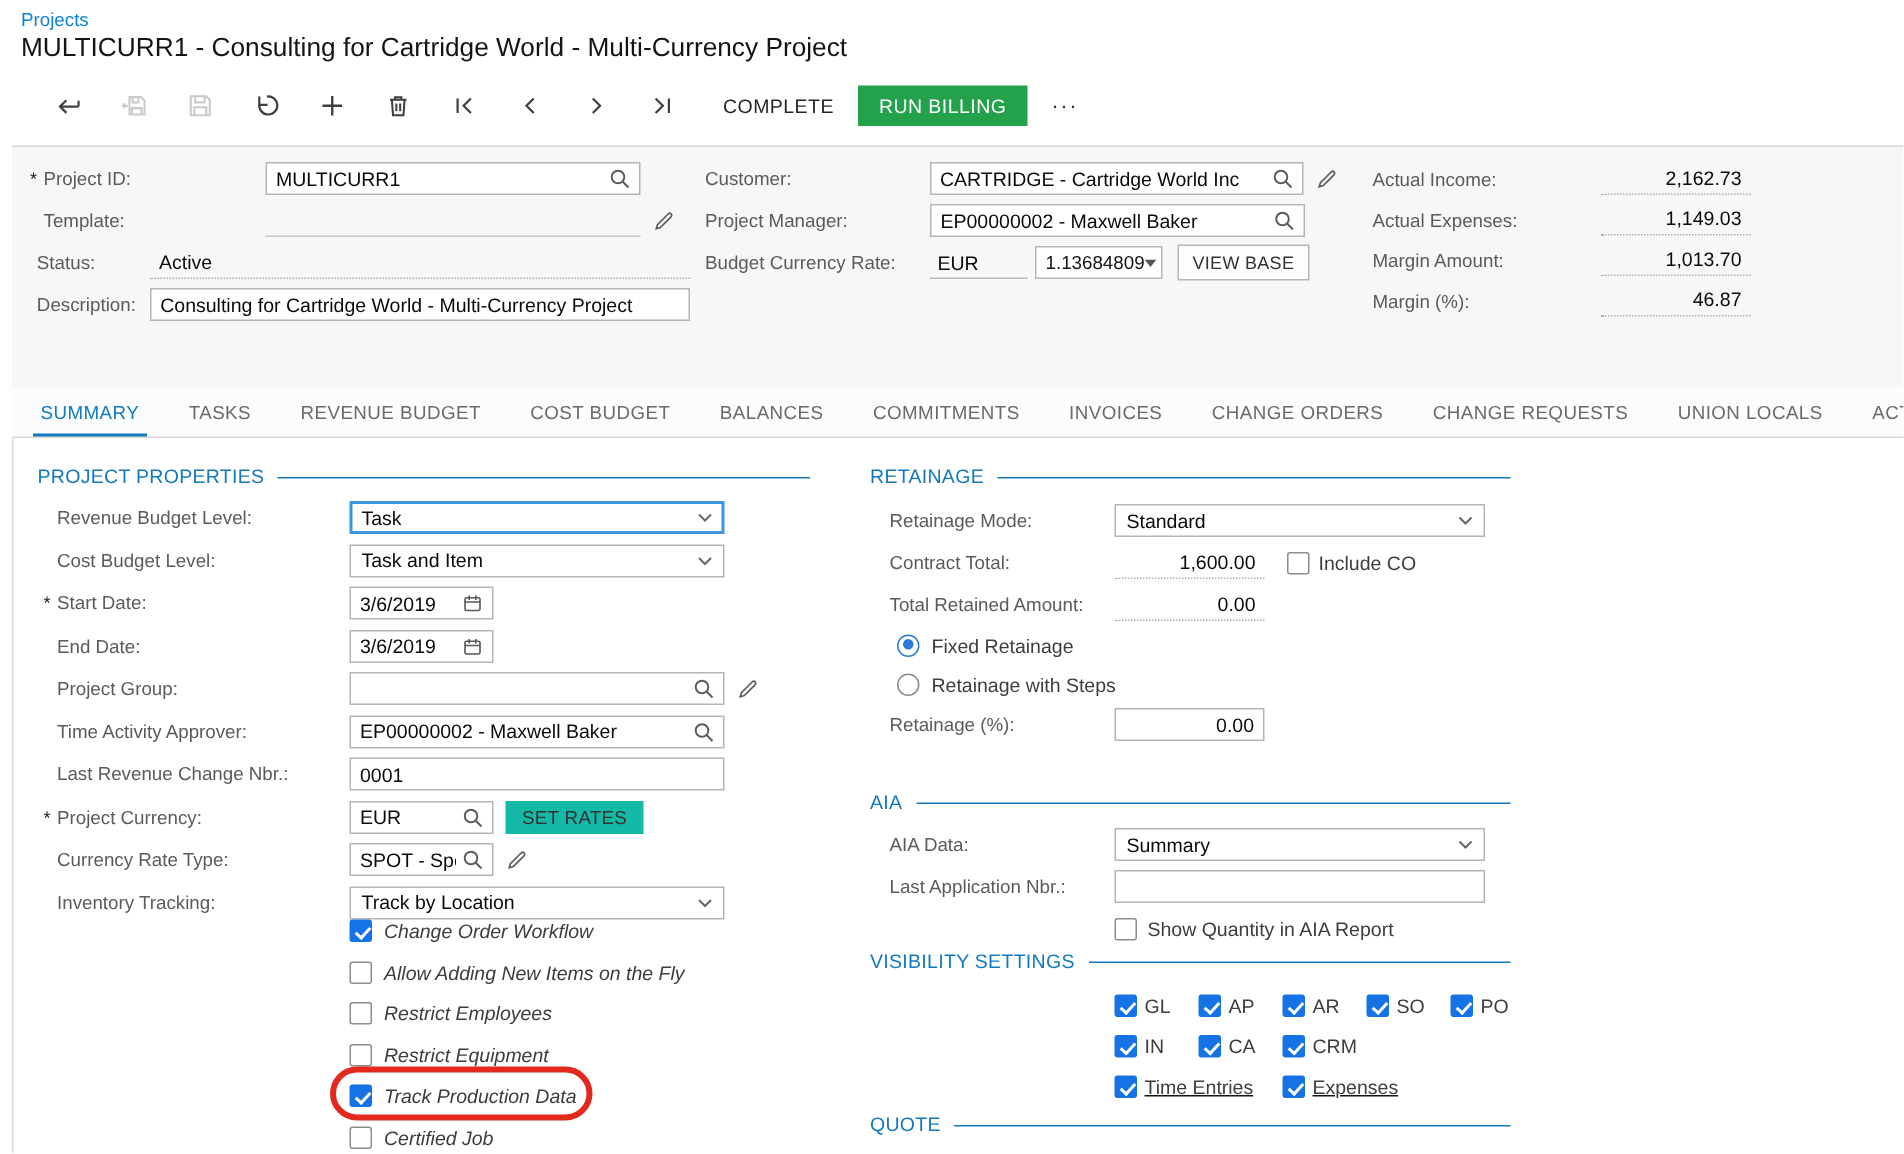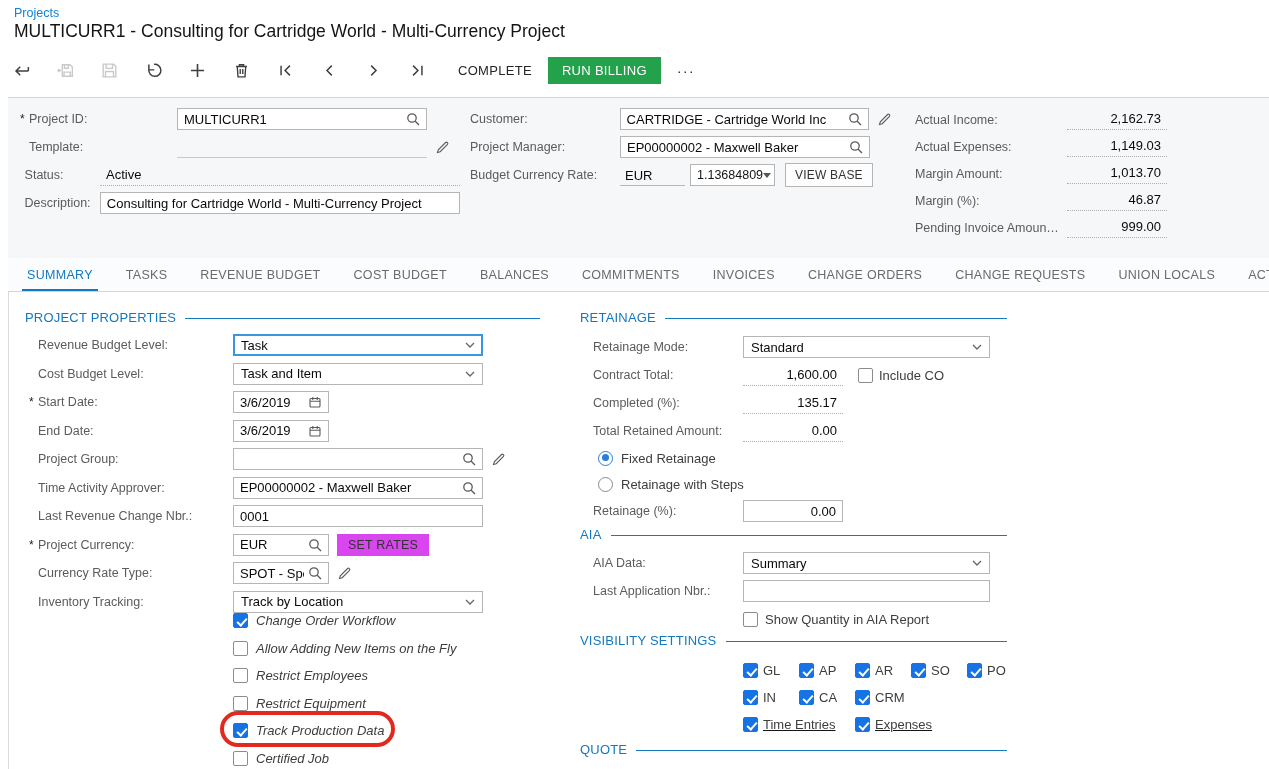--- a/index.html
+++ b/index.html
@@ -7,21 +7,21 @@
     width:1269px; height:769px; position:relative; overflow:hidden;
     background:#fff; font-family:"Liberation Sans", sans-serif; color:#141414; font-size:13px;
   }
   .abs { position:absolute; }
 
   
   .crumb { left:14px; top:6px; color:var(--link-blue,#0e82d6); font-size:12.5px; cursor:pointer; }
   .title { left:14px; top:21px; font-size:17.5px; color:#141414; white-space:nowrap; }
 
   
-  .toolbar { left:0; top:52px; height:36px; display:flex; align-items:center; padding-left:6px; width:1269px;text-align:center; }
+  .toolbar { left:0; top:52px; height:36px; display:flex; align-items:center; padding-left:30px; width:1269px;text-align:center; }
   .tbtn { width:30px; height:30px; display:flex; align-items:center; justify-content:center; color:#3f3f3f; margin-right:14px; cursor:pointer; }
   .tbtn.disabled { color:#c9c9c9; }
   .tbtn svg { display:block; }
   .txtbtn { font-size:13px; color:#262626; letter-spacing:0.3px; margin:0 12px; cursor:pointer; }
   .greenbtn { background:var(--green,#23a14b); color:#fff; font-size:13px; letter-spacing:0.3px; height:27px; padding:0 14px; display:flex; align-items:center; margin-left:4px; cursor:pointer; }
   .morebtn { font-size:15px; color:#333; letter-spacing:1px; margin-left:16px; cursor:pointer; }
 
   
   .leftborder { left:8px; top:97px; height:672px; width:0; border-left:1px solid #dadada; }
   .hdrform { left:8px; top:97px; width:1261px; height:161px; background:#f6f7f8; border-top:1px solid #d6d6d6; }
@@ -47,21 +47,21 @@
   .w250 { width:250px; } .w96 { width:96px; } .w695 { width:695px; } .w247 { width:247px; } .w100 { width:100px; }
   .dotted { border-bottom:1px dotted #aeaeae; font-size:13px; padding:2px 6px 3px; color:#0a0a0a; }
   .num { text-align:right; }
   .uline { border-bottom:1px solid #c9c9c9; height:21px; }
   .icn { display:flex; align-items:center; color:#5a5a5a; cursor:pointer; flex:none; }
   .pencil { margin-left:8px; }
   .cur { width:65px; border-bottom:1px solid #b9b9b9; height:21px; display:flex; align-items:flex-end; padding:0 5px 2px; font-size:13px; color:#0a0a0a; }
   .rate { width:85px; height:22px; border:1px solid #b5b5b5; background:#fff; display:flex; align-items:center; padding:0 6px; font-size:12.5px; margin-left:5px; cursor:pointer; }
   .rate .caret { margin-left:auto; color:#555; display:flex; }
   .btn-outline { height:24px; border:1px solid #b5b5b5; background:#fdfdfd; font-size:12px; padding:0 9px; display:flex; align-items:center; color:#333; margin-left:10px; letter-spacing:0.2px; cursor:pointer; }
-  .btn-gray { height:22px; background:#d946ef; font-size:12.5px; padding:0 11px; display:flex; align-items:center; color:#333; margin-left:8px; letter-spacing:0.2px; cursor:pointer; }
+  .btn-gray { height:22px; background:#14b8a6; font-size:12.5px; padding:0 11px; display:flex; align-items:center; color:#333; margin-left:8px; letter-spacing:0.2px; cursor:pointer; }
 
   
   .tabs { left:8px; top:258px; width:1261px; height:34px; display:flex; align-items:center; gap:33px; padding-left:19px; border-bottom:1px solid #d5d5d5; background:#fbfcfd; overflow:hidden; }
   .tab { position:relative; font-size:12.5px; color:#6a6a6a; white-space:nowrap; letter-spacing:0.3px; cursor:pointer; }
   .tab.checked { color:var(--accent-blue,#1379bf); }
   .tab.checked::after { content:""; position:absolute; left:-5px; right:-5px; top:calc(100% + 7px); height:3px; background:var(--accent-blue,#1379bf); }
 
   
   .sec { display:flex; align-items:center; gap:9px; color:var(--accent-blue,#1379bf); font-size:13px; letter-spacing:0.2px; }
   .sec .line { flex:1; height:1px; background:var(--accent-blue,#1379bf); margin-top:2px; }
@@ -254,24 +254,20 @@
         <span class="lbl">Actual Expenses:</span>
         <div class="dotted num w100">1,149.03</div>
       </div>
     <div class="fr">
         <span class="lbl">Margin Amount:</span>
         <div class="dotted num w100">1,013.70</div>
       </div>
     <div class="fr">
         <span class="lbl">Margin (%):</span>
         <div class="dotted num w100">46.87</div>
-      </div>
-    <div class="fr">
-        <span class="lbl">Pending Invoice Amoun…</span>
-        <div class="dotted num w100">999.00</div>
       </div>
   </div>
 </div>
 
 <div class="abs tabs">
   <span class="tab checked">SUMMARY</span>
   <span class="tab">TASKS</span>
   <span class="tab">REVENUE BUDGET</span>
   <span class="tab">COST BUDGET</span>
   <span class="tab">BALANCES</span>
@@ -469,24 +465,20 @@
         </span>
     </div>
   </div>
   <div class="fr">
     <span class="lbl">Contract Total:</span>
     <div class="dotted num w100">1,600.00</div>
     <span class="chk" style="margin-left:15px;"></span>
     <span class="clabel" style="margin-left:6px;">Include CO</span>
   </div>
   <div class="fr">
-    <span class="lbl">Completed (%):</span>
-    <div class="dotted num w100">135.17</div>
-  </div>
-  <div class="fr">
     <span class="lbl">Total Retained Amount:</span>
     <div class="dotted num w100">0.00</div>
   </div>
   <div class="fr radio-row">
     <span class="radio checked"></span>
     <span class="clabel">Fixed Retainage</span>
   </div>
   <div class="fr radio-row">
     <span class="radio"></span>
     <span class="clabel">Retainage with Steps</span>

